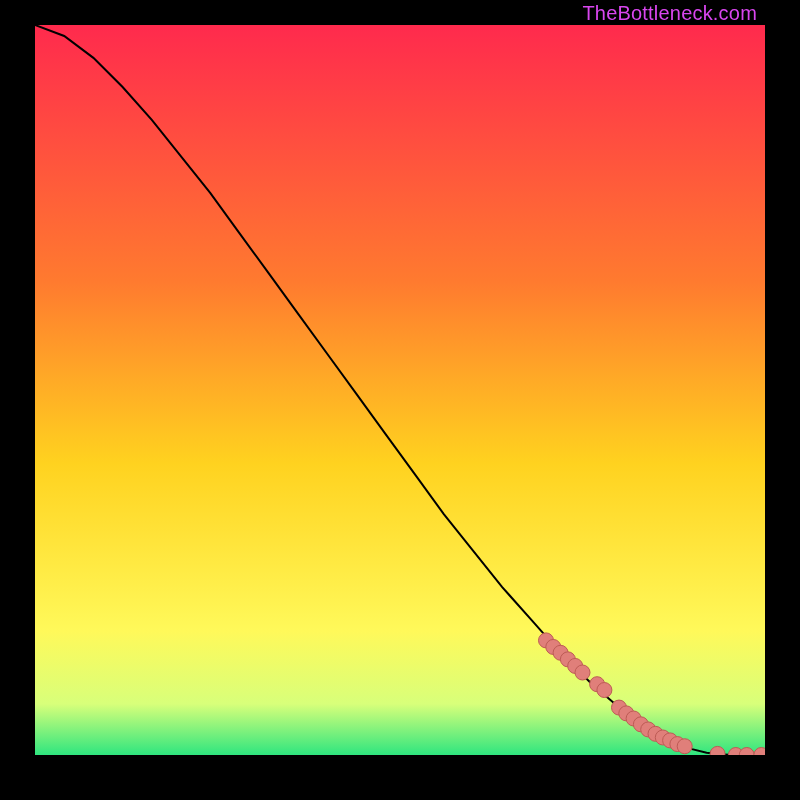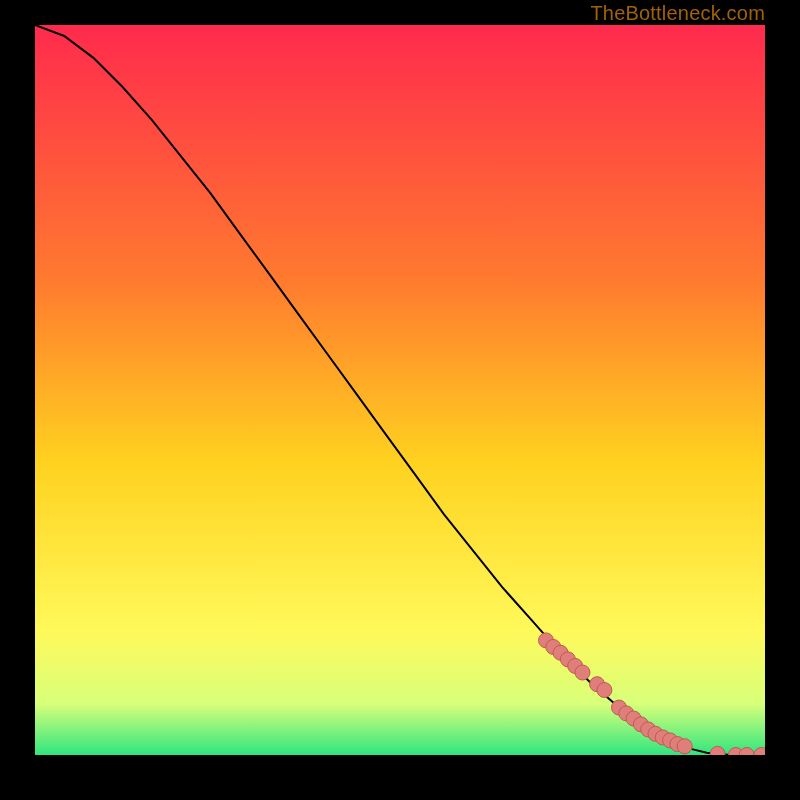--- a/index.html
+++ b/index.html
@@ -21,22 +21,22 @@
     position: absolute;
     left: 35px;
     top: 25px;
     width: 730px;
     height: 730px;
     overflow: hidden;
   }
   .attribution {
     position: absolute;
     top: 2px;
-    right: 35px;
-    color: #a16207;
+    right: 43px;
+    color: #d946ef;
     font-size: 20px;
     font-weight: 500;
     letter-spacing: 0.2px;
   }
 </style>
 </head>
 <body>
 
 <div class="stage">
 

